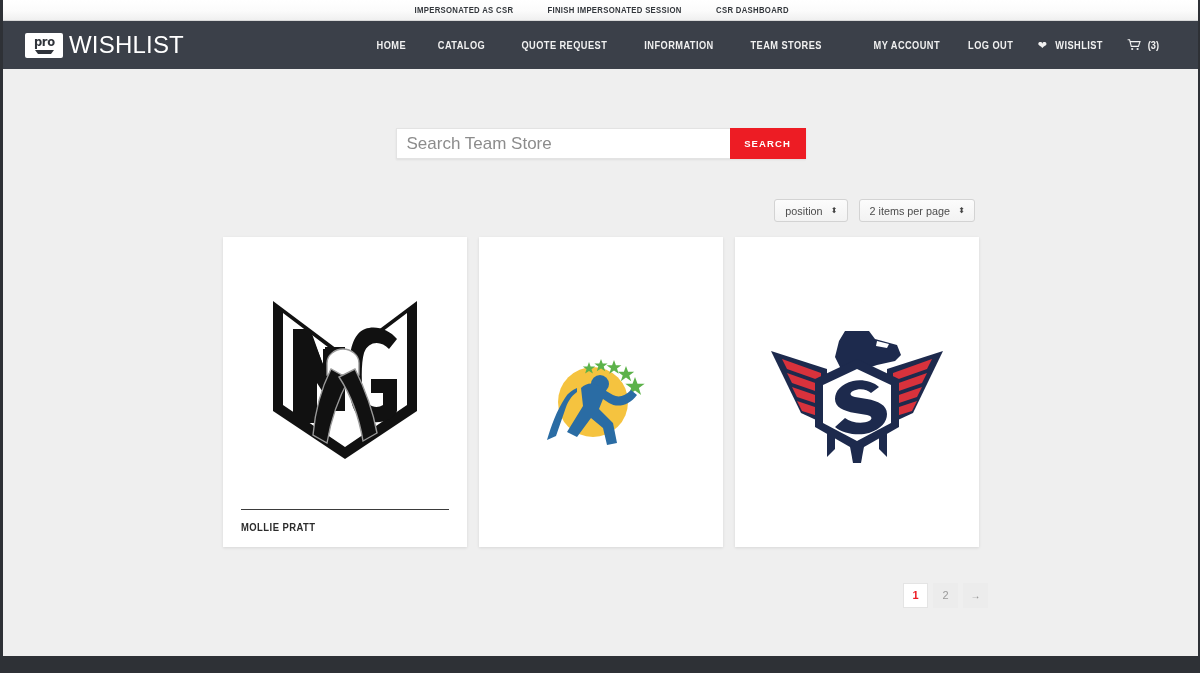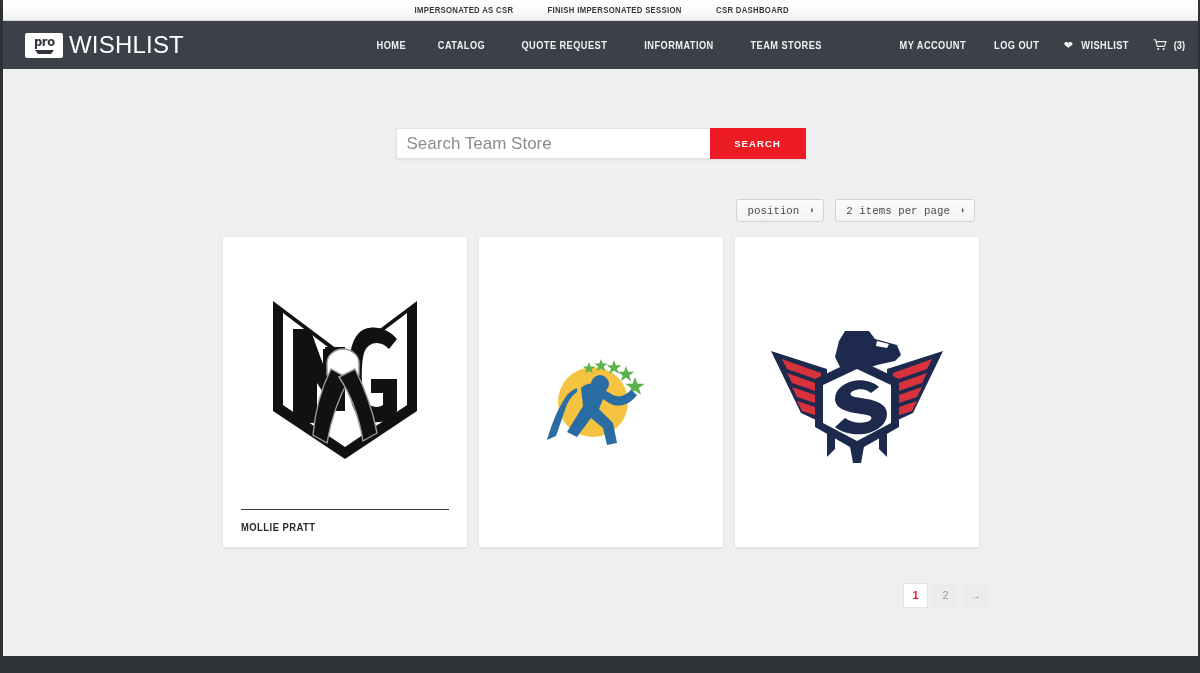--- a/index.html
+++ b/index.html
@@ -42,21 +42,21 @@
     transform: scaleX(0.9);
     white-space: nowrap;
   }
 
   
   .site-header {
     height: 48px;
     background: #3b4049;
     display: flex;
     align-items: center;
-    padding: 0 12px 0 22px;
+    padding: 0 38px 0 22px;
     position: relative;
   }
 
   .brand {
     display: flex;
     align-items: center;
     gap: 6px;
     text-decoration: none;
   }
   .brand-mark {
@@ -160,21 +160,21 @@
     border-right: none;
     background: #ffffff;
     padding: 0 10px;
     font-size: 17px;
     color: #555;
     font-family: "Liberation Sans", sans-serif;
     outline: none;
   }
   .search-input::placeholder { color: #8c8c8c; }
   .search-button {
-    width: 96px;
+    width: 76px;
     background: #ed1c24;
     border: none;
     color: #ffffff;
     font-size: 9.5px;
     font-weight: 700;
     letter-spacing: 1.1px;
     text-transform: uppercase;
     cursor: pointer;
     font-family: "Liberation Sans Narrow", "Liberation Sans", sans-serif;
   }
@@ -190,21 +190,21 @@
     height: 23px;
     background: linear-gradient(to bottom, #fcfcfc 0%, #f2f2f2 100%);
     border: 1px solid #d3d3d3;
     border-radius: 3px;
     display: flex;
     align-items: center;
     padding: 0 24px 0 10px;
     font-size: 10.8px;
     color: #4d4d4d;
     cursor: pointer;
-    font-family: Liberation Mono, monospace;
+    font-family: Liberation Sans, sans-serif;
     white-space: nowrap;
   }
   .select-box .caret {
     position: absolute;
     right: 9px;
     top: 50%;
     transform: translateY(-50%);
     font-size: 8px;
     color: #444;
     line-height: 1;

